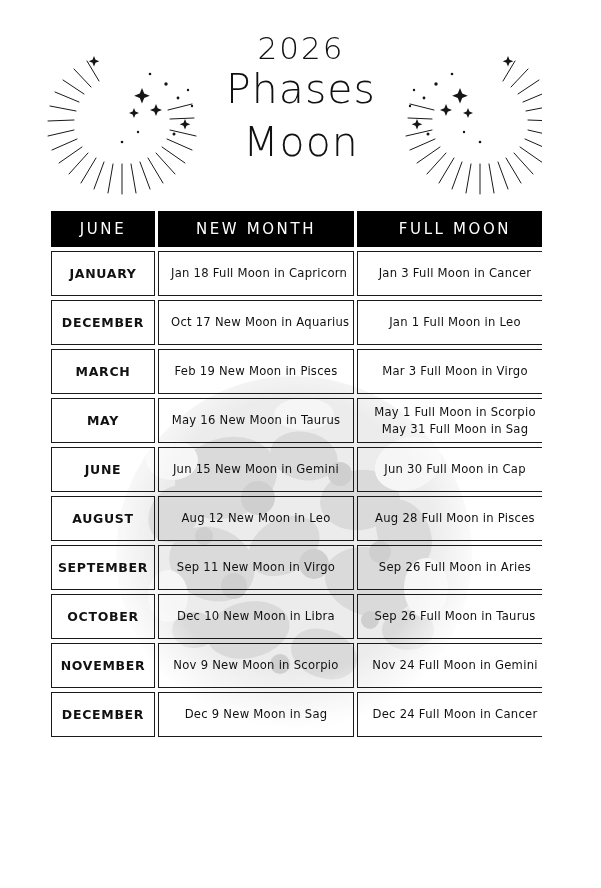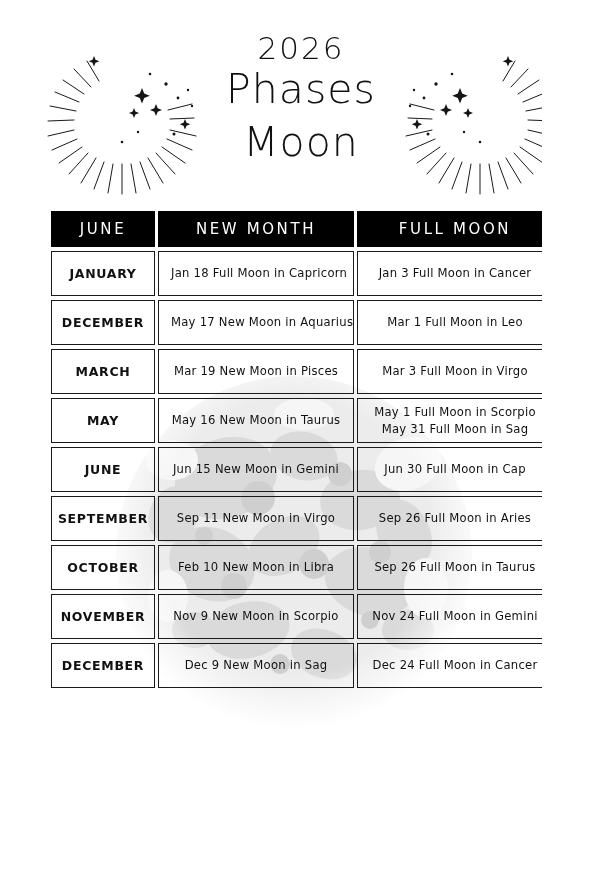--- a/index.html
+++ b/index.html
@@ -306,30 +306,30 @@
           <td class="phase-cell">
             <span class="phase-line">Jan 18 Full Moon in Capricorn</span>
           </td>
           <td class="phase-cell">
             <span class="phase-line">Jan 3 Full Moon in Cancer</span>
           </td>
         </tr>
         <tr>
           <td class="month-cell highlight">DECEMBER</td>
           <td class="phase-cell">
-            <span class="phase-line">May 17 New Moon in Aquarius</span>
-          </td>
-          <td class="phase-cell">
-            <span class="phase-line">Mar 1 Full Moon in Leo</span>
+            <span class="phase-line">Oct 17 New Moon in Aquarius</span>
+          </td>
+          <td class="phase-cell">
+            <span class="phase-line">Jan 1 Full Moon in Leo</span>
           </td>
         </tr>
         <tr>
           <td class="month-cell highlight">MARCH</td>
           <td class="phase-cell">
-            <span class="phase-line">Mar 19 New Moon in Pisces</span>
+            <span class="phase-line">Feb 19 New Moon in Pisces</span>
           </td>
           <td class="phase-cell">
             <span class="phase-line">Mar 3 Full Moon in Virgo</span>
           </td>
         </tr>
         <tr>
           <td class="month-cell">MAY</td>
           <td class="phase-cell">
             <span class="phase-line">May 16 New Moon in Taurus</span>
           </td>
@@ -341,32 +341,41 @@
         <tr>
           <td class="month-cell">JUNE</td>
           <td class="phase-cell">
             <span class="phase-line">Jun 15 New Moon in Gemini</span>
           </td>
           <td class="phase-cell">
             <span class="phase-line">Jun 30 Full Moon in Cap</span>
           </td>
         </tr>
         <tr>
+          <td class="month-cell highlight">AUGUST</td>
+          <td class="phase-cell">
+            <span class="phase-line">Aug 12 New Moon in Leo</span>
+          </td>
+          <td class="phase-cell">
+            <span class="phase-line">Aug 28 Full Moon in Pisces</span>
+          </td>
+        </tr>
+        <tr>
           <td class="month-cell">SEPTEMBER</td>
           <td class="phase-cell">
             <span class="phase-line">Sep 11 New Moon in Virgo</span>
           </td>
           <td class="phase-cell">
             <span class="phase-line">Sep 26 Full Moon in Aries</span>
           </td>
         </tr>
         <tr>
           <td class="month-cell">OCTOBER</td>
           <td class="phase-cell">
-            <span class="phase-line">Feb 10 New Moon in Libra</span>
+            <span class="phase-line">Dec 10 New Moon in Libra</span>
           </td>
           <td class="phase-cell">
             <span class="phase-line">Sep 26 Full Moon in Taurus</span>
           </td>
         </tr>
         <tr>
           <td class="month-cell">NOVEMBER</td>
           <td class="phase-cell">
             <span class="phase-line">Nov 9 New Moon in Scorpio</span>
           </td>

